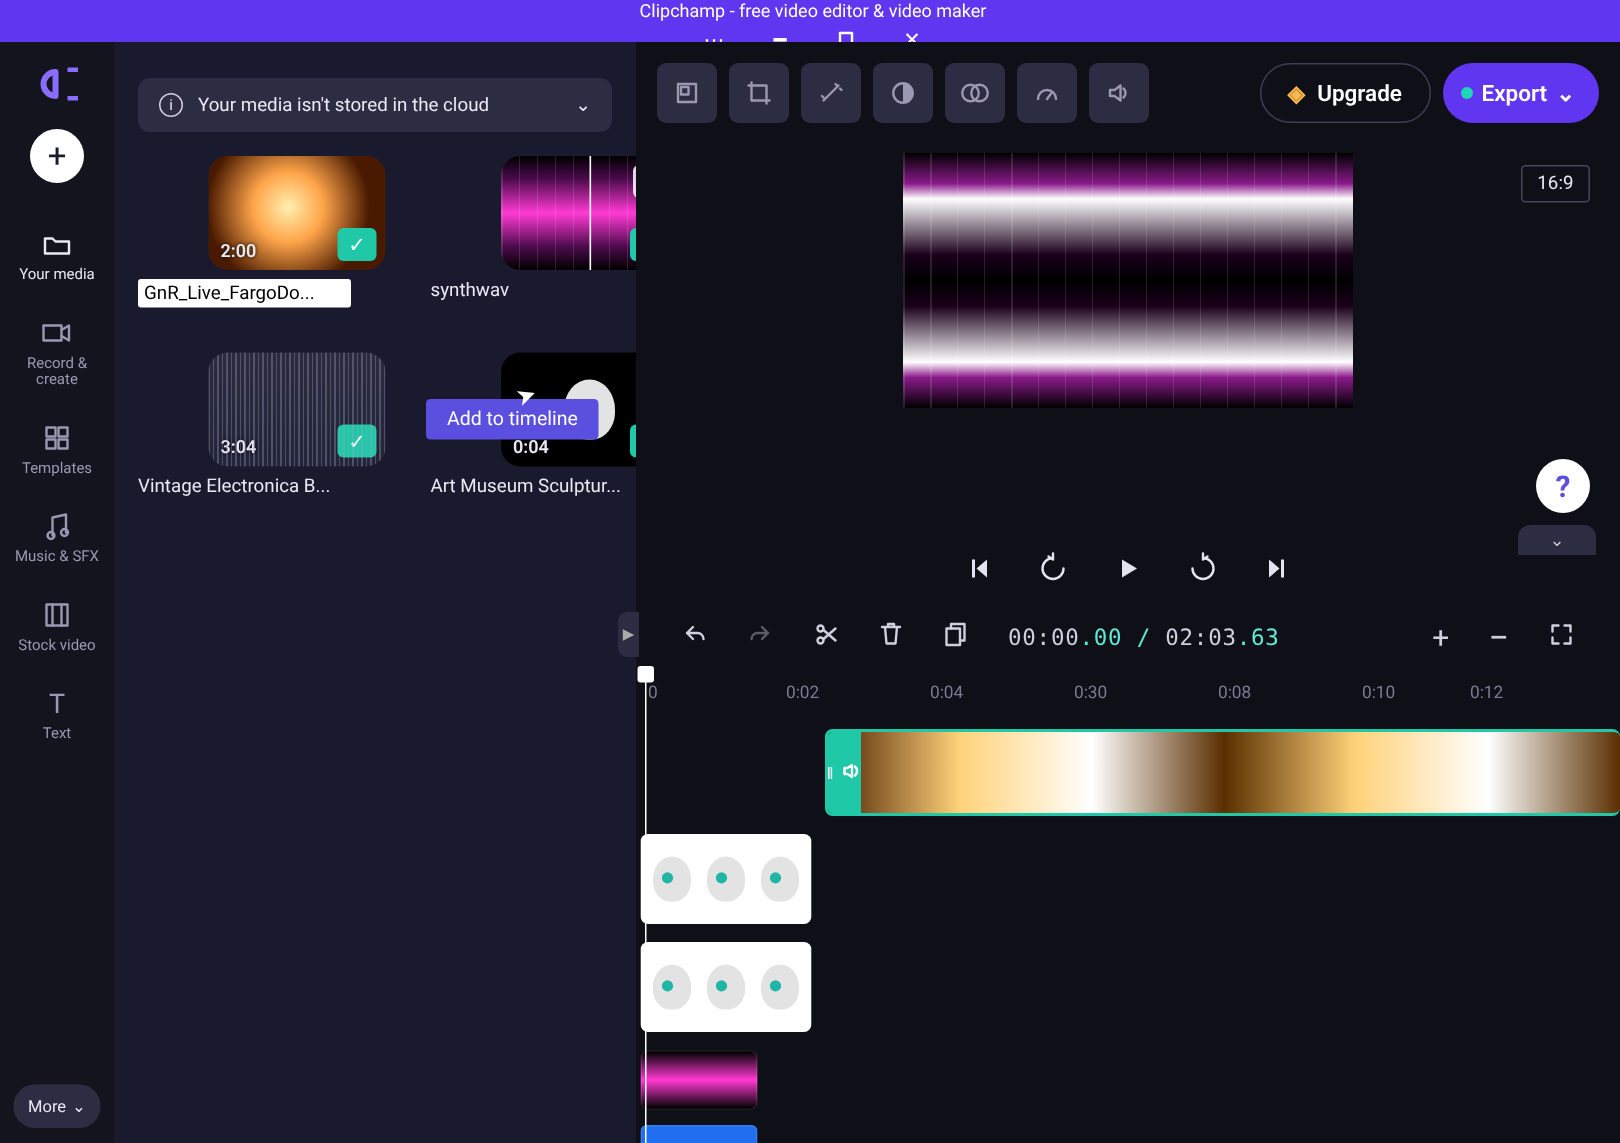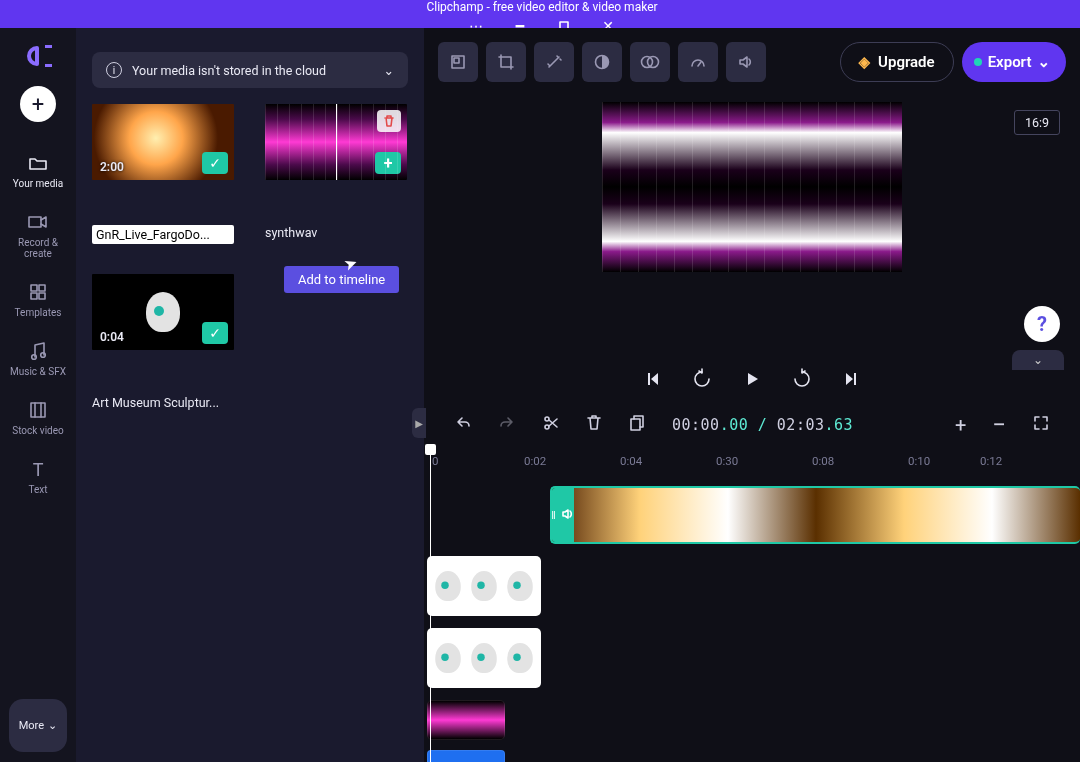--- a/index.html
+++ b/index.html
@@ -79,21 +79,21 @@
     align-items:center; padding:8px 4px; cursor:pointer;
     font-size: 10px; color: var(--text-dim); gap:4px;
     text-align:center;
   }
   .rail-item.active { color: var(--text); }
   .rail-item .ri-icon { font-size: 18px; width:22px;height:22px; display:inline-flex;align-items:center;justify-content:center;}
   .more-pill {
     margin-top: auto; margin-bottom: 10px;
     background: var(--bg-elev);
     border-radius: 14px; font-size: 11px;
-    padding: 20px 10px; display:flex;align-items:center;gap:4px;
+    padding: 8px 10px; display:flex;align-items:center;gap:4px;
     cursor:pointer;
   }
 
   
   .media-panel {
     width: 348px;
     background: var(--bg-dark);
     display:flex; flex-direction:column;
     padding: 10px 16px;
     position:relative;
@@ -119,23 +119,24 @@
   }
   .cloud-left { display:flex;align-items:center;gap:10px; }
 
   .media-grid {
     margin-top: 16px;
     display:grid; grid-template-columns: 1fr 1fr;
     gap: 30px 30px;
   }
   .media-card { position:relative; display:flex;flex-direction:column;gap:6px; }
   .thumb {
-    width: 142px; height: 76px; background:#000;
-    border-radius: 1px; position:relative;
+    width: 118px; height: 76px; background:#000;
+    border-radius: 13px; position:relative;
     overflow:hidden;
+    margin-left:47px;
   }
   .thumb .dur-badge {
     position:absolute; bottom:6px; left:8px;
     font-size: 12px; font-weight:600;
     text-shadow:0 0 3px #000;
   }
   .thumb .check {
     position:absolute; bottom:6px; right:6px;
     width:26px; height:22px; background:var(--green);
     border-radius:4px; display:flex; align-items:center;justify-content:center;
@@ -149,21 +150,20 @@
   .thumb .addcorner {
     position:absolute; bottom:6px; right:6px; width:26px;height:22px;
     background: var(--green); border-radius:4px;
     display:flex;align-items:center;justify-content:center;
     color:#fff; font-weight:bold;
   }
   .thumb-label {
     font-size: 12.5px; color: var(--text);
     white-space: nowrap; overflow:hidden; text-overflow:ellipsis;
     max-width:142px;
-    margin-top:39px;
   }
   .thumb-label.box {
     background:#fff; color:#000; padding:2px 4px; border-radius:2px;
   }
 
   
   .bg-concert { background: radial-gradient(circle at 45% 45%, #ffefb0, #ffa54a 30%, #4a1a00 70%); }
   .bg-synth { background: linear-gradient(#000 0%,#4a0a4a 20%, #ff3ad4 50%, #4a0a4a 80%, #000 100%); position:relative;}
   .bg-synth::after{ content:""; position:absolute;inset:0;
     background:repeating-linear-gradient(to right, rgba(255,255,255,0.12) 0 1px, transparent 1px 12px);}
@@ -430,20 +430,27 @@
           <span class="cornerbtn">
             <svg class="stroke" width="14" height="14" viewBox="0 0 14 14" style="color:#e24a4a;">
                 <path d="M3 4h8M5 4V2h4v2M4 4l1 8h4l1-8"></path>
               </svg>
           </span>
           <span class="addcorner">+</span>
         </div>
         <span class="thumb-label">synthwav</span>
       </div>
 
+      <div class="media-card">
+        <div class="thumb bg-wave">
+          <span class="dur-badge">3:04</span>
+          <span class="check">✓</span>
+        </div>
+        <span class="thumb-label">Vintage Electronica B...</span>
+      </div>
 
       <div class="media-card">
         <div class="thumb bg-head">
           <div class="head-glyph"></div>
           <span class="dur-badge">0:04</span>
           <span class="check">✓</span>
         </div>
         <span class="thumb-label">Art Museum Sculptur...</span>
       </div>
     </div>

